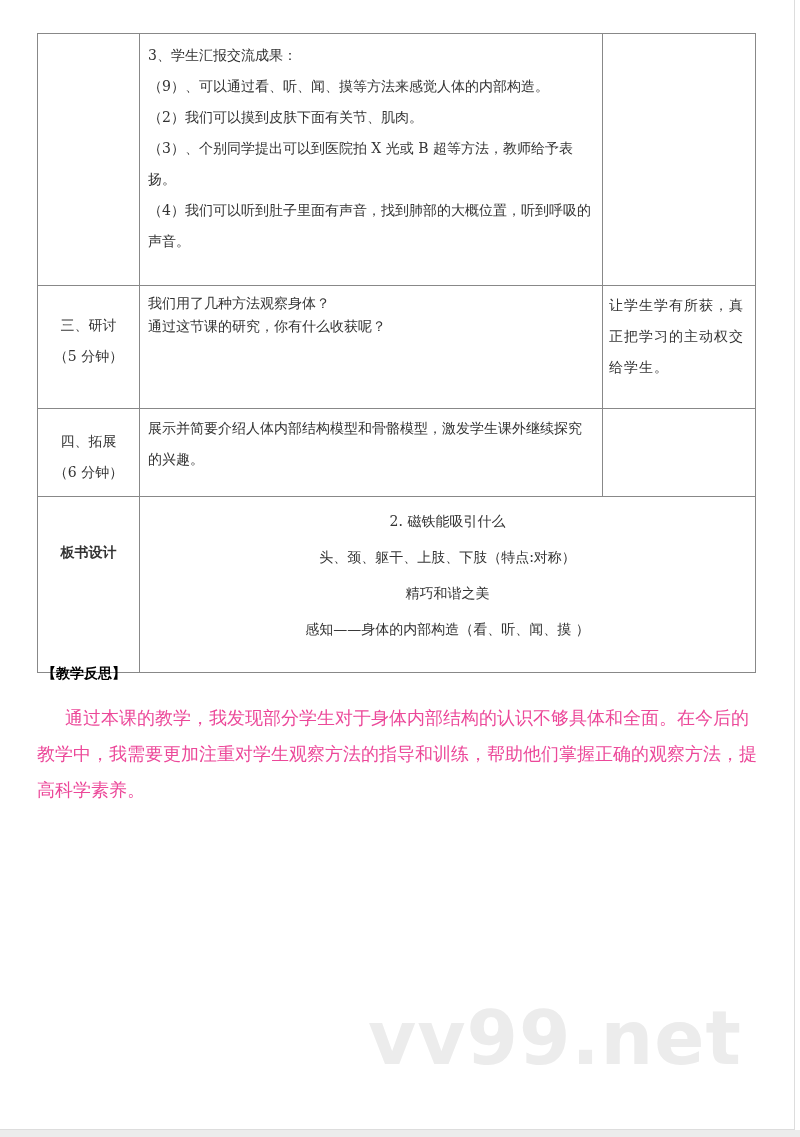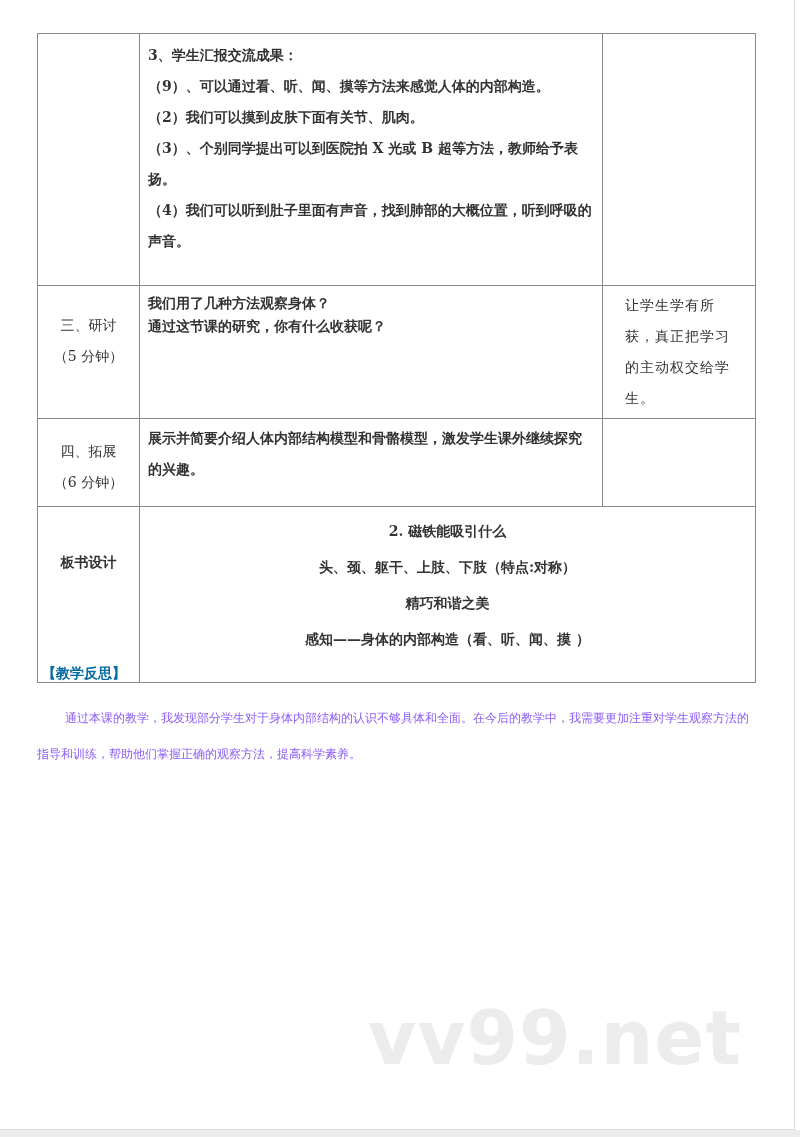--- a/index.html
+++ b/index.html
@@ -4,27 +4,27 @@
   <style>
     * { box-sizing: border-box; margin: 0; padding: 0; }
     html, body { width: 800px; height: 1137px; background: #ffffff; overflow: hidden; }
     body { position: relative; font-family: "DejaVu Serif", "Liberation Serif", serif; color: #333; }
     .page { position: absolute; left: 0; top: 0; width: 795px; height: 1130px; background: #fff; border-right: 1px solid #ddd; border-bottom: 1px solid #ddd; }
     .bottom-strip { position: absolute; left: 0; top: 1130px; width: 800px; height: 7px; background: #ececec; }
     table.lesson { position: absolute; left: 37px; top: 33px; width: 718px; border-collapse: collapse; table-layout: fixed; }
     table.lesson td { border: 1px solid #888; vertical-align: top; font-size: 14px; line-height: 31px; color: #333; }
     col.c1 { width: 102px; } col.c2 { width: 463px; } col.c3 { width: 153px; }
     td.stage { text-align: center; padding-top: 8px; font-size: 15px; }
-    td.content { padding: 6px 8px 21px 8px; font-weight: bold; }
-    td.note { padding: 4px 22px; font-size: 14px; letter-spacing: 1px; line-height: 31px; }
+    td.content { padding: 6px 8px 21px 8px; }
+    td.note { padding: 4px 6px; font-size: 14px; letter-spacing: 1px; line-height: 31px; }
     .p { display: block; }
     .board { text-align: center; padding-top: 4px; }
     .board .p { line-height: 36px; }
-    .reflect-title { position: absolute; left: 42px; top: 665px; font-size: 14px; font-weight: bold; font-family: Liberation Serif, serif; color: #0369a1; }
-    .reflect-body { position: absolute; left: 37px; top: 700px; width: 720px; font-size: 12px; line-height: 36px; color: #8b5cf6; text-indent: 28px; }
+    .reflect-title { position: absolute; left: 42px; top: 665px; font-size: 14px; font-weight: bold; font-family: Liberation Serif, serif; color: #000000; }
+    .reflect-body { position: absolute; left: 37px; top: 700px; width: 720px; font-size: 18px; line-height: 36px; color: #ec4899; text-indent: 28px; }
     .watermark { position: absolute; left: 368px; top: 995px; font-family: "DejaVu Sans", sans-serif; font-weight: bold; font-size: 74px; color: #ececec; letter-spacing: 1px; }
   </style>
 </head>
 <body>
 
 <div class="page">
   <table class="lesson">
     <colgroup>
         <col class="c1">
         <col class="c2">

